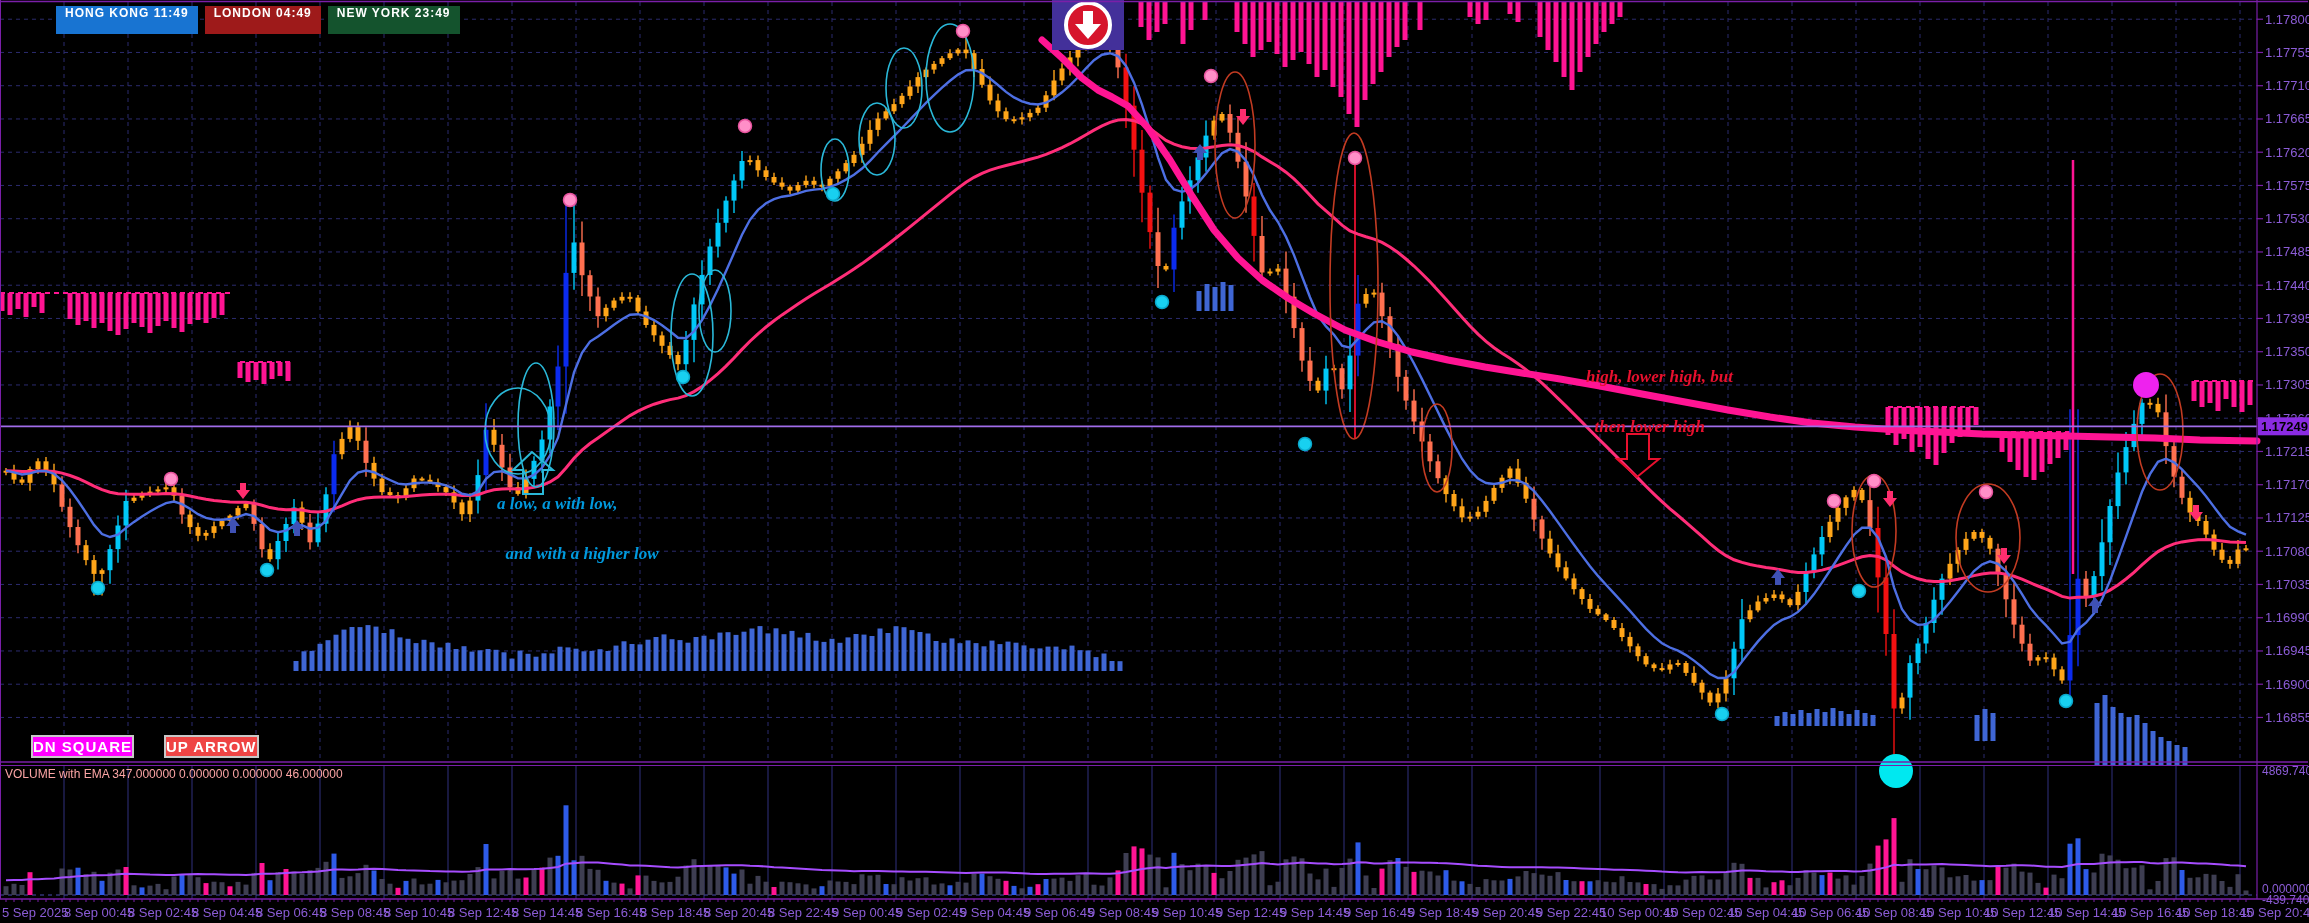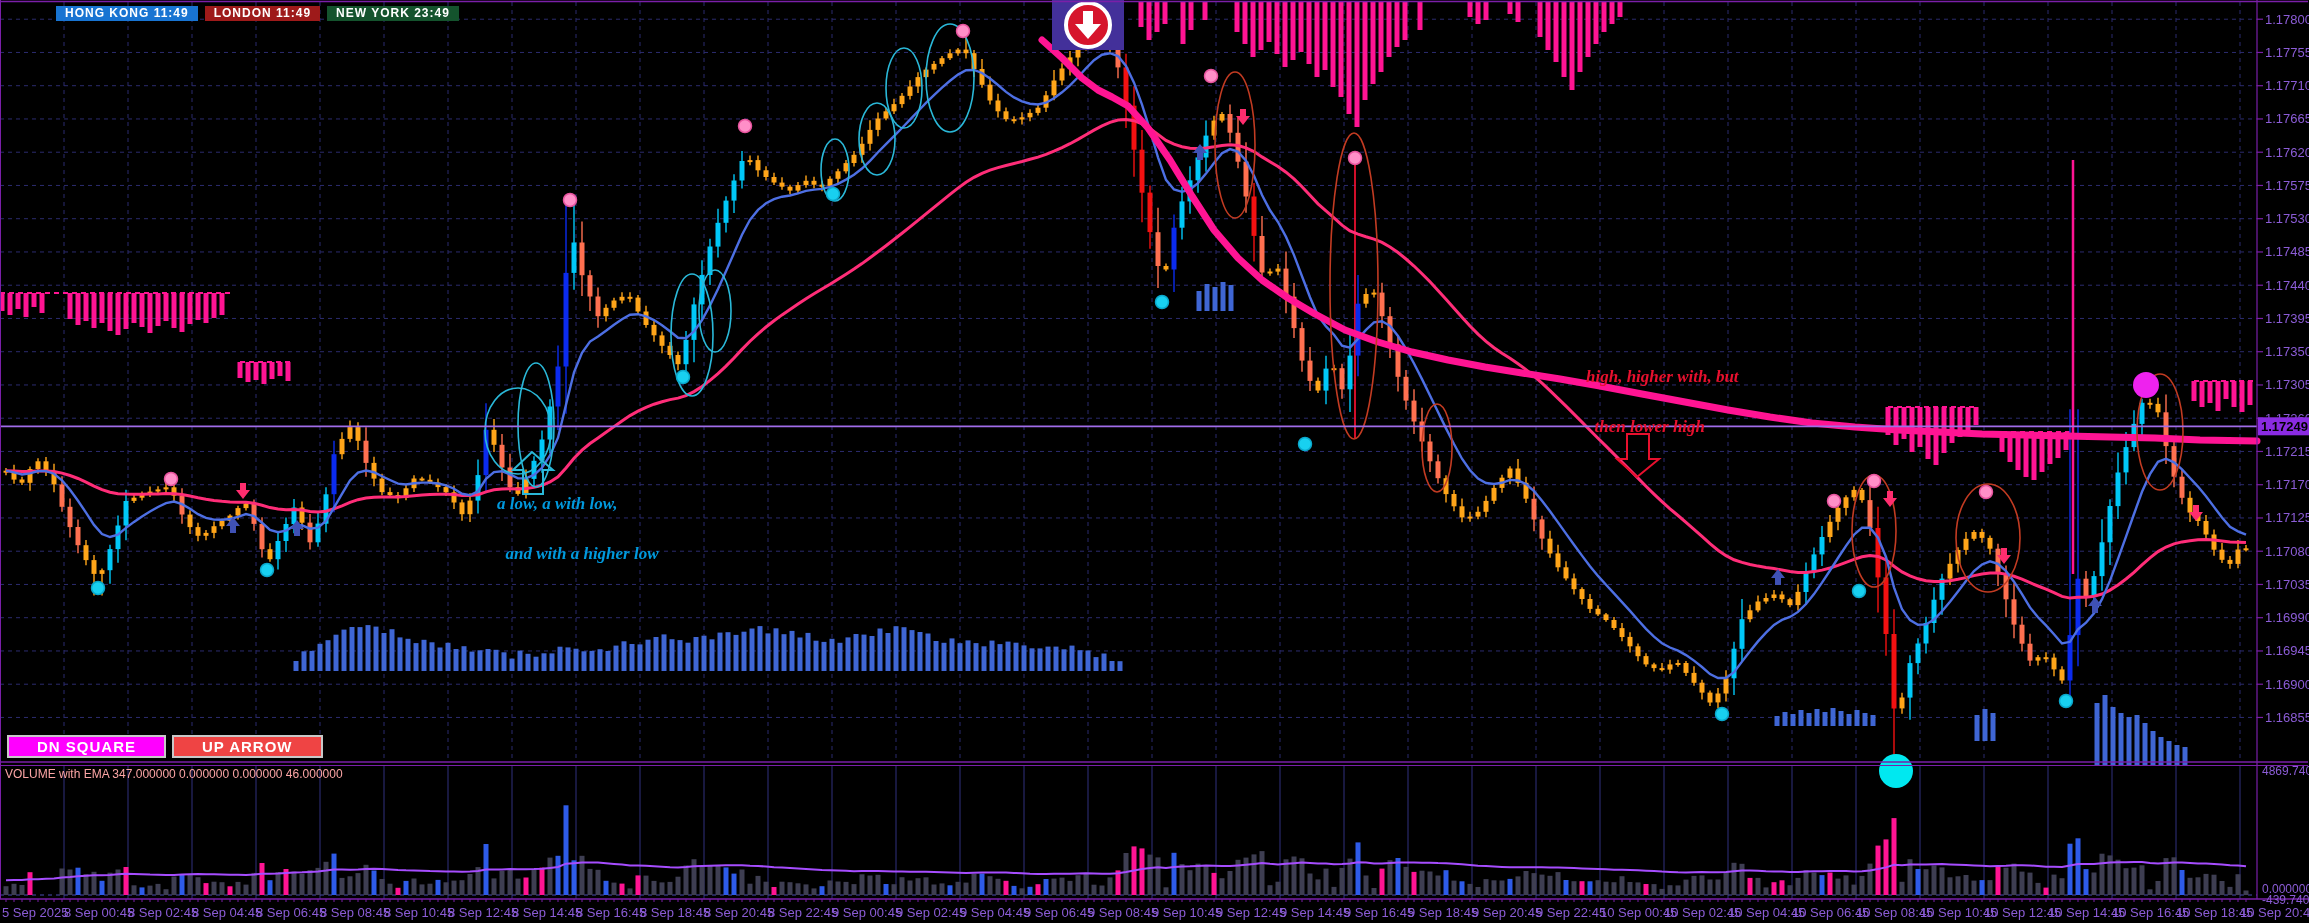--- a/index.html
+++ b/index.html
@@ -1,24 +1,24 @@
 <!DOCTYPE html>
 <html><head>
 <meta charset="utf-8">
 <style>
   html,body{margin:0;padding:0;background:#000;}
   .stage{position:relative;width:2309px;height:923px;background:#000;overflow:hidden;
          font-family:"Liberation Sans",sans-serif;}
   svg{position:absolute;left:0;top:0;}
   .sessionbar{position:absolute;left:56px;top:6px;display:flex;gap:7px;}
-  .session{height:15px;padding:0 9px;color:#fff;font-weight:bold;font-size:12px;
+  .session{height:28px;padding:0 9px;color:#fff;font-weight:bold;font-size:12px;
            line-height:15px;letter-spacing:1px;white-space:nowrap;}
   .badges{position:absolute;left:7px;top:735px;display:flex;gap:6px;}
-  .badge{height:19px;padding:0 28px;color:#fff;font-weight:bold;font-size:15px;line-height:19px;
-         letter-spacing:1px;border:2px solid #c8c8c8;white-space:nowrap;}
+  .badge{height:19px;padding:0 0;color:#fff;font-weight:bold;font-size:15px;line-height:19px;
+         letter-spacing:1px;border:2px solid #c8c8c8;white-space:nowrap;margin-left:24px;}
   .note{position:absolute;font-family:"Liberation Serif",serif;font-style:italic;font-weight:bold;
         font-size:17px;line-height:25px;white-space:pre;}
   .vollabel{position:absolute;left:5px;top:767px;font-size:12px;color:#fca5a5;white-space:nowrap;}
 </style>
 </head>
 <body>
 
 <div class="stage">
 
   <svg id="chart" width="2309" height="923">
@@ -1654,29 +1654,29 @@
         <text x="1984" y="917" fill="#8B5CD6" font-size="13" font-family="Liberation Sans,sans-serif">10 Sep 12:45</text>
         <text x="2048" y="917" fill="#8B5CD6" font-size="13" font-family="Liberation Sans,sans-serif">10 Sep 14:45</text>
         <text x="2112" y="917" fill="#8B5CD6" font-size="13" font-family="Liberation Sans,sans-serif">10 Sep 16:45</text>
         <text x="2176" y="917" fill="#8B5CD6" font-size="13" font-family="Liberation Sans,sans-serif">10 Sep 18:45</text>
         <text x="2240" y="917" fill="#8B5CD6" font-size="13" font-family="Liberation Sans,sans-serif">10 Sep 20:45</text>
       </g>
     </svg>
 
   <div class="sessionbar">
     <div class="session" style="background: rgb(24, 116, 210);">HONG KONG  11:49</div>
-    <div class="session" style="background: rgb(158, 26, 26);">LONDON   11:49</div>
+    <div class="session" style="background: rgb(158, 26, 26);">LONDON   04:49</div>
     <div class="session" style="background: #14532d;">NEW YORK  23:49</div>
   </div>
 
   <div class="badges">
     <div class="badge" id="dnbadge" style="background: rgb(255, 0, 255);">DN SQUARE</div>
     <div class="badge" id="upbadge" style="background: #ef4444;">UP ARROW</div>
   </div>
 
   <div class="note" id="lownote" style="left: 497px; top: 491px; color: rgb(0, 153, 221);"><span>a low, a with low,</span><br>
   <span>and with a higher low</span></div>
 
-  <div class="note" id="highnote" style="left: 1586px; top: 364px; color: rgb(232, 16, 46);"><span>high, higher with, but</span><br>
+  <div class="note" id="highnote" style="left: 1586px; top: 364px; color: rgb(232, 16, 46);"><span>high, lower high, but</span><br>
   <span>then lower high</span></div>
 
   <div class="vollabel">VOLUME with EMA 347.000000 0.000000 0.000000 46.000000</div>
 </div>
 
 </body></html>

